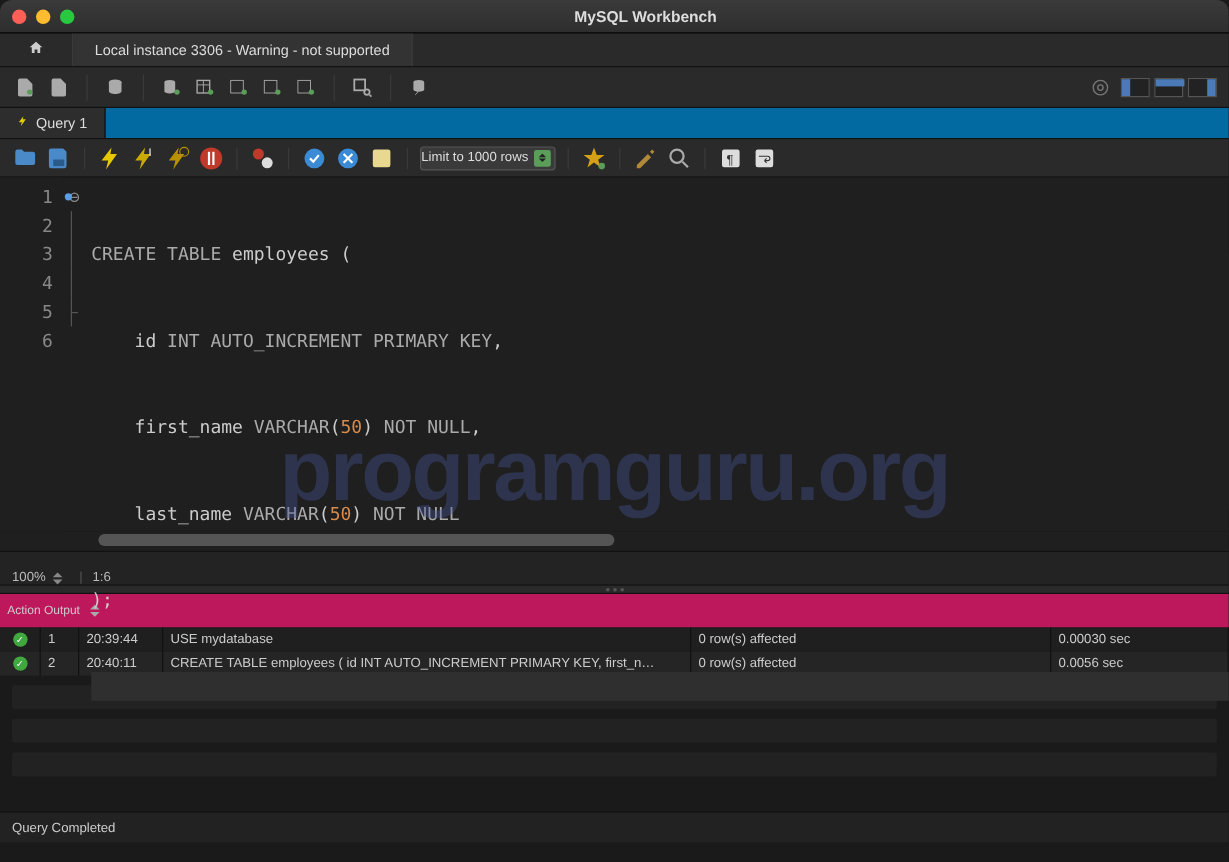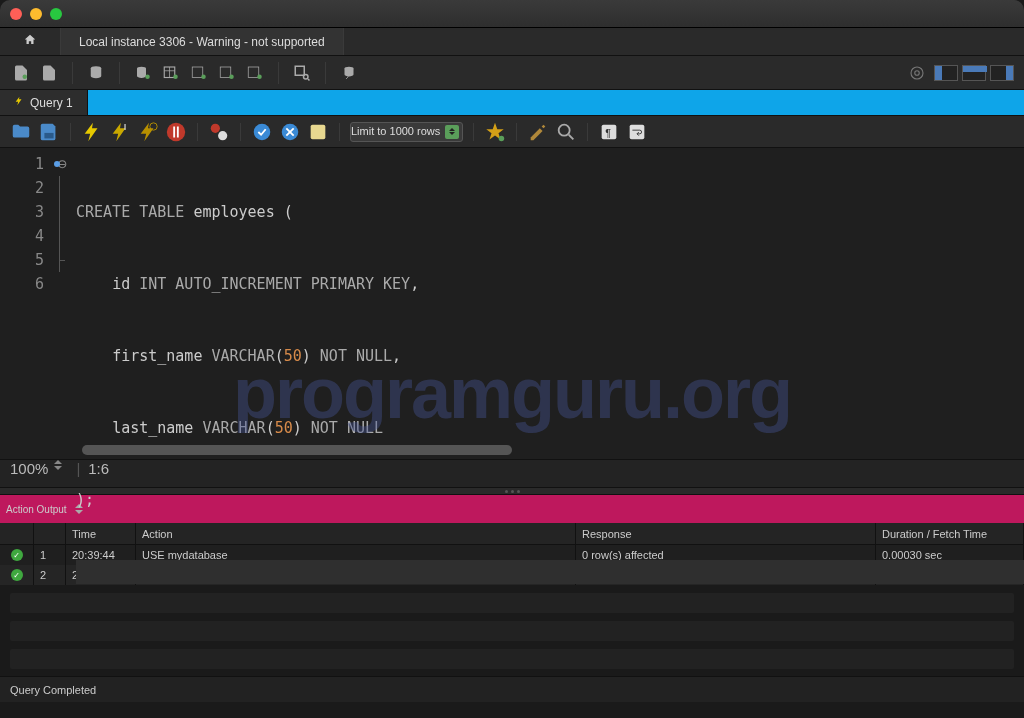--- a/index.html
+++ b/index.html
@@ -61,21 +61,21 @@
 .right-panel-btns { display: flex; gap: 4px; }
 .panel-btn {
   width: 24px; height: 16px;
   border: 1px solid #555;
   display: flex;
 }
 .panel-btn .pfill { background: #4a7ab8; }
 .panel-btn .pempty { background: #222; }
 .query-tabs {
   height: 26px;
-  background: #0ea5e9;
+  background: #0369a1;
   display: flex; align-items: stretch;
   border-bottom: 1px solid #111;
 }
 .query-tab {
   padding: 0 14px;
   display: flex; align-items: center;
   gap: 6px;
   background: #2d2d2d;
   border-right: 1px solid #111;
   font-size: 12px;
@@ -202,23 +202,23 @@
   top: 2px;
   height: 10px;
   width: 430px;
   background: #555;
   border-radius: 5px;
 }
 .editor-status {
   height: 28px;
   background: #232323;
   border-top: 1px solid #111;
-  display: flex; align-items: flex-start;
+  display: flex; align-items: flex-end;
   padding: 0 10px;
-  font-size: 15px;
+  font-size: 11px;
   color: #bbb;
 }
 .editor-status .zoom { margin-right: 6px; }
 .editor-status .stepper {
   display: flex; flex-direction: column; margin-right: 14px;
 }
 .editor-status .stepper div {
   width: 0; height: 0;
   border-left: 4px solid transparent;
   border-right: 4px solid transparent;
@@ -324,20 +324,21 @@
 </style>
 </head>
 <body>
 
 <div class="title-bar">
   <div class="traffic-lights">
     <div class="tl red"></div>
     <div class="tl yellow"></div>
     <div class="tl green"></div>
   </div>
+  <div class="title-text">MySQL Workbench</div>
 </div>
 
 <div class="conn-tabs">
   <div class="conn-tab home">
     <span class="home-icon">
       <svg viewBox="0 0 24 24">
           <path d="M12 3l9 8h-3v8h-4v-5h-4v5H6v-8H3z"></path>
         </svg>
     </span>
   </div>
@@ -605,28 +606,20 @@
   <div class="output-select">
     <span>Action Output</span>
     <div class="stepper2">
         <div class="up2"></div>
         <div class="dn2"></div>
       </div>
   </div>
 </div>
 
 <div class="output-table">
-  <div class="ot-head">
-    <div class="ot-col-status"></div>
-    <div class="ot-col-num"></div>
-    <div class="ot-col-time">Time</div>
-    <div class="ot-col-action">Action</div>
-    <div class="ot-col-response">Response</div>
-    <div class="ot-col-duration">Duration / Fetch Time</div>
-  </div>
   <div class="ot-row odd">
     <div class="ot-col-status">
         <div class="ok-dot">✓</div>
       </div>
     <div class="ot-col-num">1</div>
     <div class="ot-col-time">20:39:44</div>
     <div class="ot-col-action">USE mydatabase</div>
     <div class="ot-col-response">0 row(s) affected</div>
     <div class="ot-col-duration">0.00030 sec</div>
   </div>

